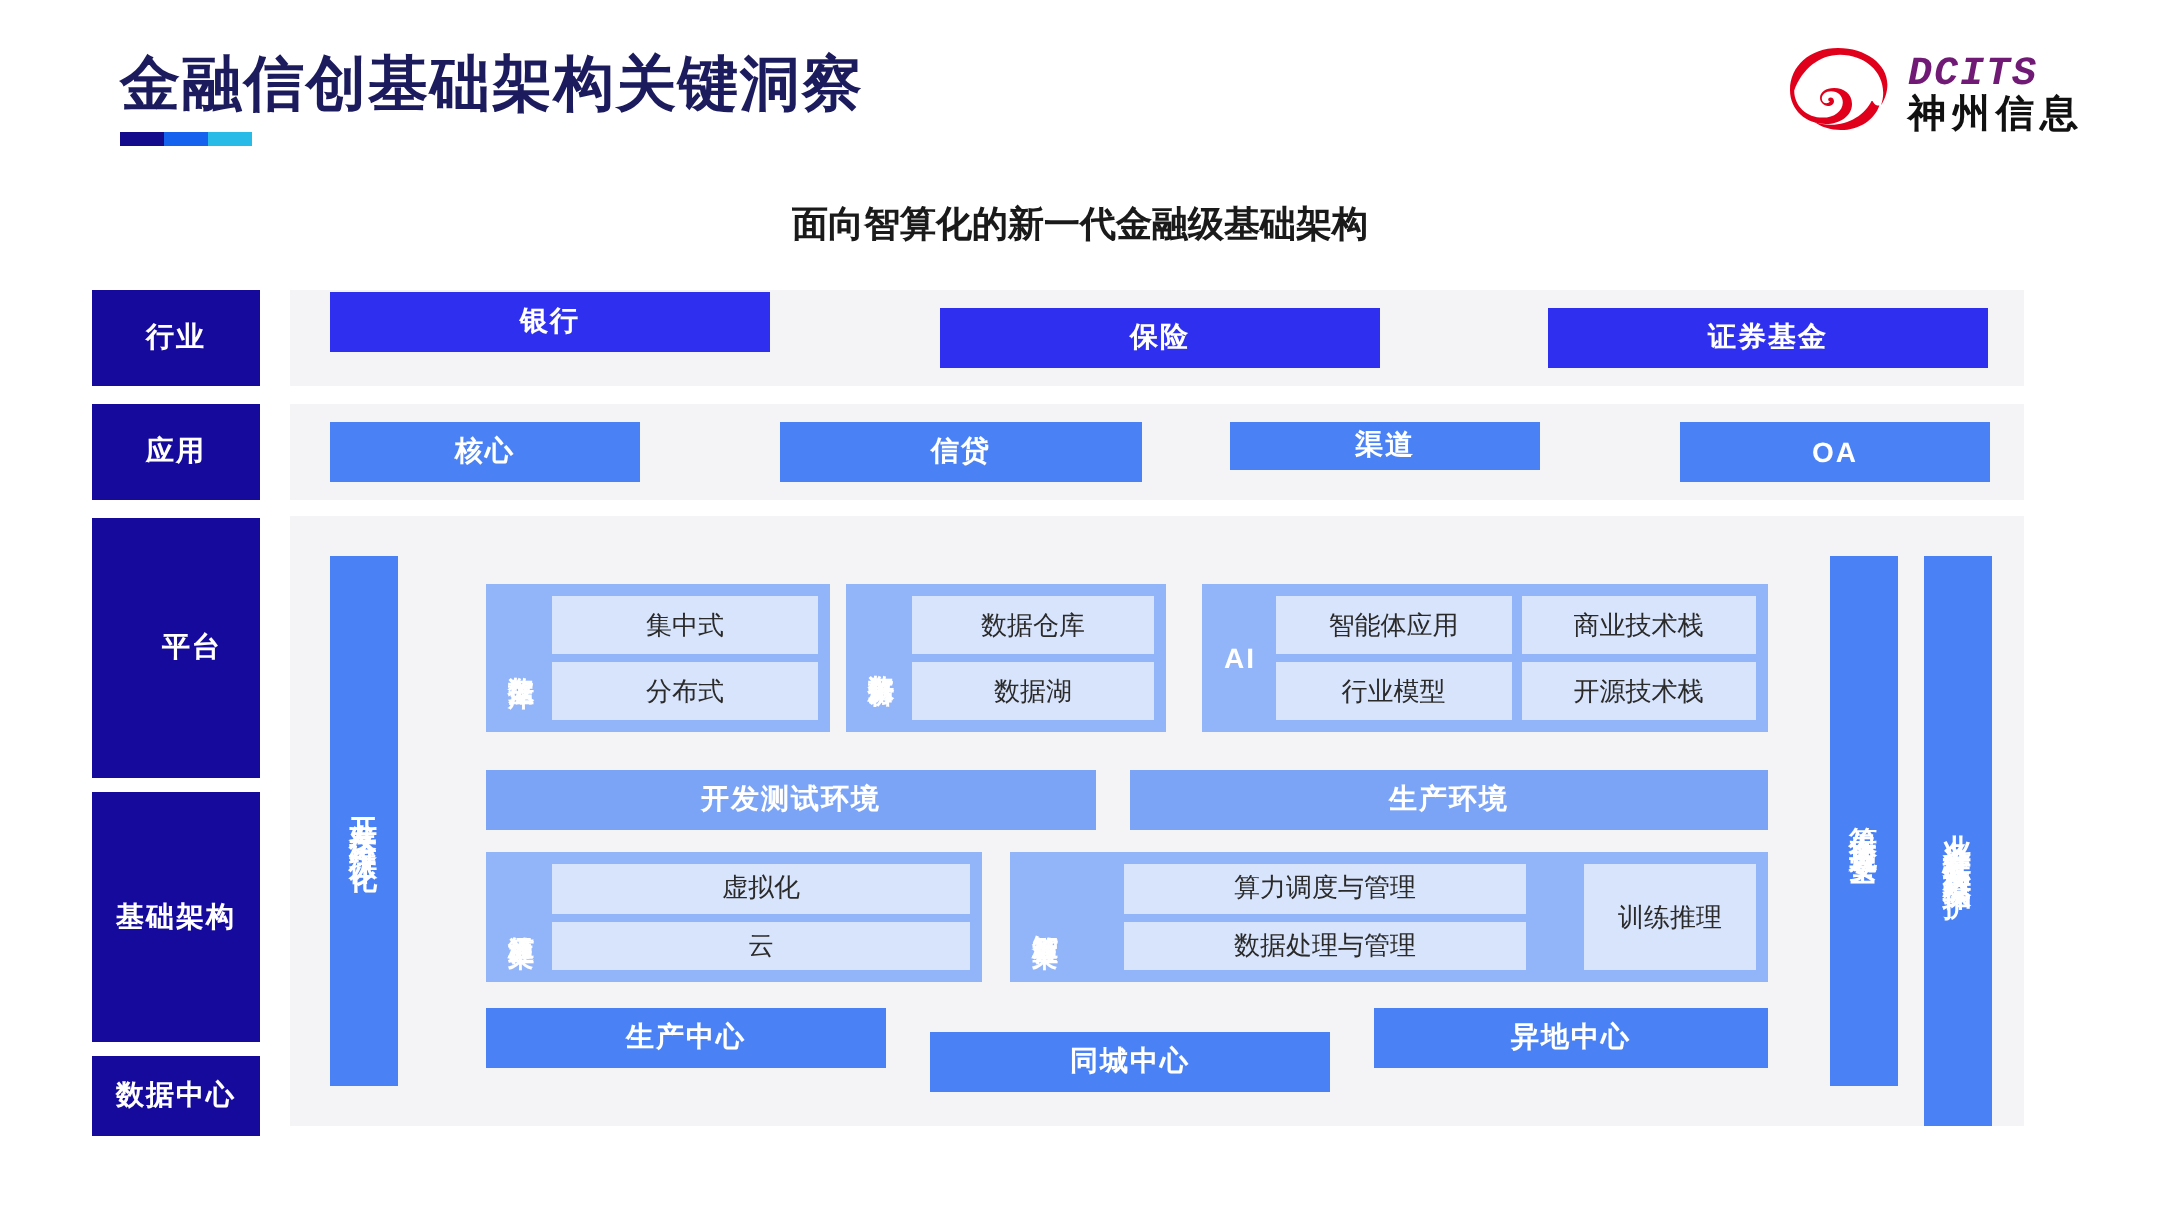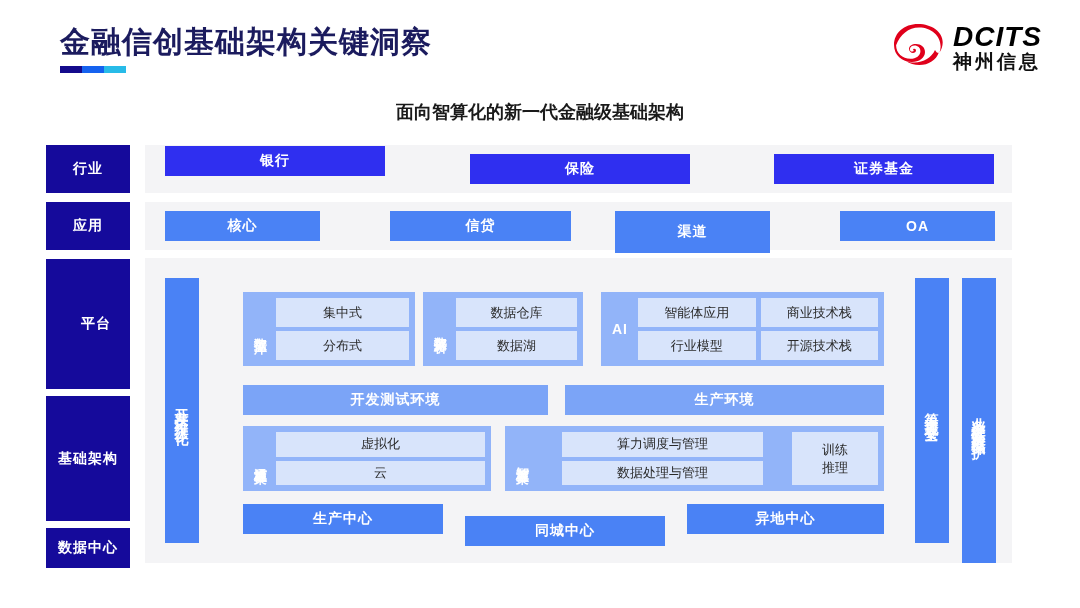--- a/index.html
+++ b/index.html
@@ -30,21 +30,21 @@
   .title-bar { position: absolute; left: 60px; top: 66px; display: flex; width: 66px; height: 7px; }
   .title-bar i { display: block; height: 7px; }
   .tb1 { width: 22px; background: #140a8c; }
   .tb2 { width: 22px; background: #1562ef; }
   .tb3 { width: 22px; background: #28bbe8; }
 
   
   .logo { position: absolute; right: 38px; top: 20px; display: flex; align-items: center; gap: 8px; }
   .logo-mark { width: 54px; height: 54px; position: relative; }
   .logo-text { display: flex; flex-direction: column; line-height: 1.05; }
-  .logo-en { font-size: 28px; font-weight: bold; font-style: italic; color: #000000; letter-spacing: 1px; }
+  .logo-en { font-size: 20px; font-weight: bold; font-style: italic; color: #701a75; letter-spacing: 1px; font-family: Liberation Mono, monospace; }
   .logo-cn { font-size: 19px; font-weight: bold; color: #111; letter-spacing: 3px; }
 
   .subtitle {
     position: absolute; left: 0; top: 100px; width: 1080px;
     text-align: center; font-size: 18px; font-weight: bold; color: #1a1a1a;
   }
 
   
   .lbl {
     position: absolute; left: 46px; width: 84px;
@@ -159,21 +159,21 @@
 
   <div class="band" style="left:145px;top:145px;width:867px;height:48px;">
     <div class="chip chip-industry" style="left:20px;top:1px;width:220px;height:30px;position:absolute;">银行</div>
     <div class="chip chip-industry" style="left:325px;top:9px;width:220px;height:30px;position:absolute;">保险</div>
     <div class="chip chip-industry" style="left:629px;top:9px;width:220px;height:30px;position:absolute;">证券基金</div>
   </div>
 
   <div class="band" style="left:145px;top:202px;width:867px;height:48px;">
     <div class="chip chip-app" style="left:20px;top:9px;width:155px;height:30px;position:absolute;">核心</div>
     <div class="chip chip-app" style="left:245px;top:9px;width:181px;height:30px;position:absolute;">信贷</div>
-    <div class="chip chip-app" style="left:470px;top:9px;width:155px;height:42px;position:absolute;">渠道</div>
+    <div class="chip chip-app" style="left:470px;top:9px;width:155px;height:24px;position:absolute;">渠道</div>
     <div class="chip chip-app" style="left:695px;top:9px;width:155px;height:30px;position:absolute;">OA</div>
   </div>
 
   <div class="panel"></div>
 
   <div class="vband" style="left:165px;top:278px;width:34px;height:265px;">开发运维一体化</div>
 
   <div class="group" style="left:243px;top:292px;width:172px;height:74px;">
     <div class="group-label">数据库</div>
     <div class="group-body">
@@ -231,21 +231,21 @@
     <div class="group-label">智算框架</div>
     <div class="group-body" style="flex:1;">
       <div class="group-row">
           <div class="cell">算力调度与管理</div>
         </div>
       <div class="group-row">
           <div class="cell">数据处理与管理</div>
         </div>
     </div>
     <div class="side-cell">
-      <span style="display:flex;flex-direction:column;">
+      <span style="display:flex;flex-direction:row;">
         <span>训练</span>
         <span>推理</span>
       </span>
     </div>
   </div>
 
   <div class="dc-bar" style="left:243px;top:504px;width:200px;height:30px;">生产中心</div>
   <div class="dc-bar" style="left:465px;top:504px;width:200px;height:30px;margin-top:12px;">同城中心</div>
   <div class="dc-bar" style="left:687px;top:504px;width:197px;height:30px;">异地中心</div>
 

